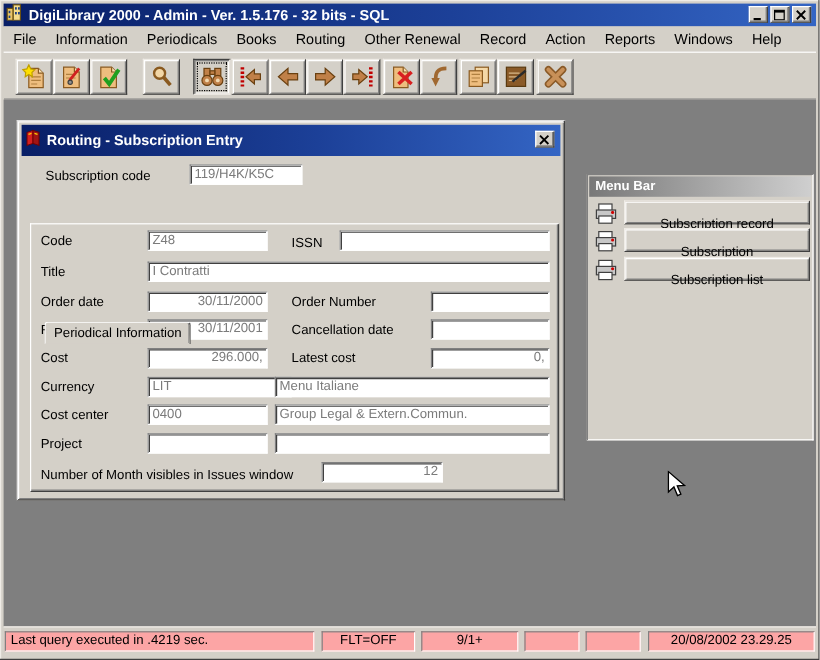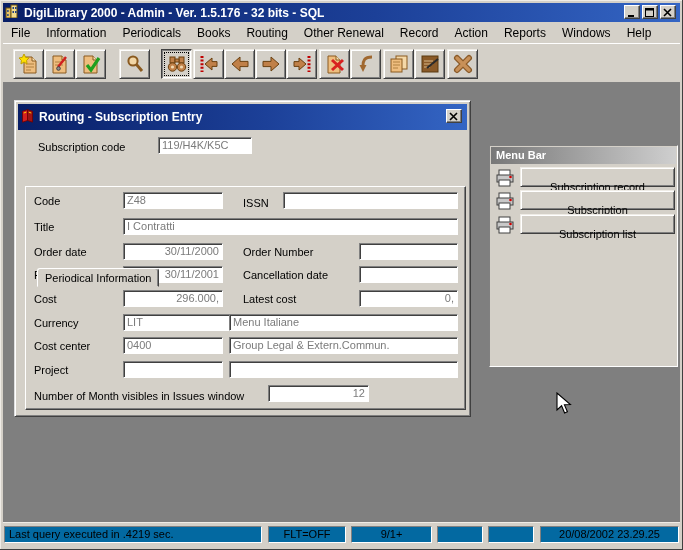--- a/index.html
+++ b/index.html
@@ -28,21 +28,21 @@
           box-shadow: inset 1px 1px 0 #fff, inset -1px -1px 0 #808080;
           display:flex; align-items:center; justify-content:center; }
   .tbtn.pressed { border-color:#404040 #efece6 #efece6 #404040;
           box-shadow: inset 1px 1px 0 #808080, inset -1px -1px 0 #fff; outline:1px dotted #000; outline-offset:-4px; }
 
   .mdi { position:absolute; left:3px; top:83px; width:677px; height:439px; background:#7f7f7f; }
 
   
   .statusbar { position:absolute; left:3px; top:522px; width:677px; height:25px; background:#d4d0c8;
                border-top:1px solid #efece6; }
-  .spanel { position:absolute; top:3px; height:17px; background:#0369a1; border:1px solid;
+  .spanel { position:absolute; top:3px; height:17px; background:#fca5a5; border:1px solid;
             border-color:#808080 #fff #fff #808080; font-size:11px; color:#000;
             padding:1px 4px; line-height:13px; white-space:nowrap; overflow:hidden; }
   .spanel.center { text-align:center; }
 
   
   .dialog { position:absolute; left:14px; top:100px; width:457px; height:317px; background:#d4d0c8;
             border:1px solid; border-color:#dfdfdf #404040 #404040 #dfdfdf;
             box-shadow: inset 1px 1px 0 #fff, inset -1px -1px 0 #808080; }
   .dlg-titlebar { position:absolute; left:3px; top:3px; right:3px; height:19px;
                   background:linear-gradient(90deg,#081e66 0%,#1c4098 55%,#3465c4 100%);

